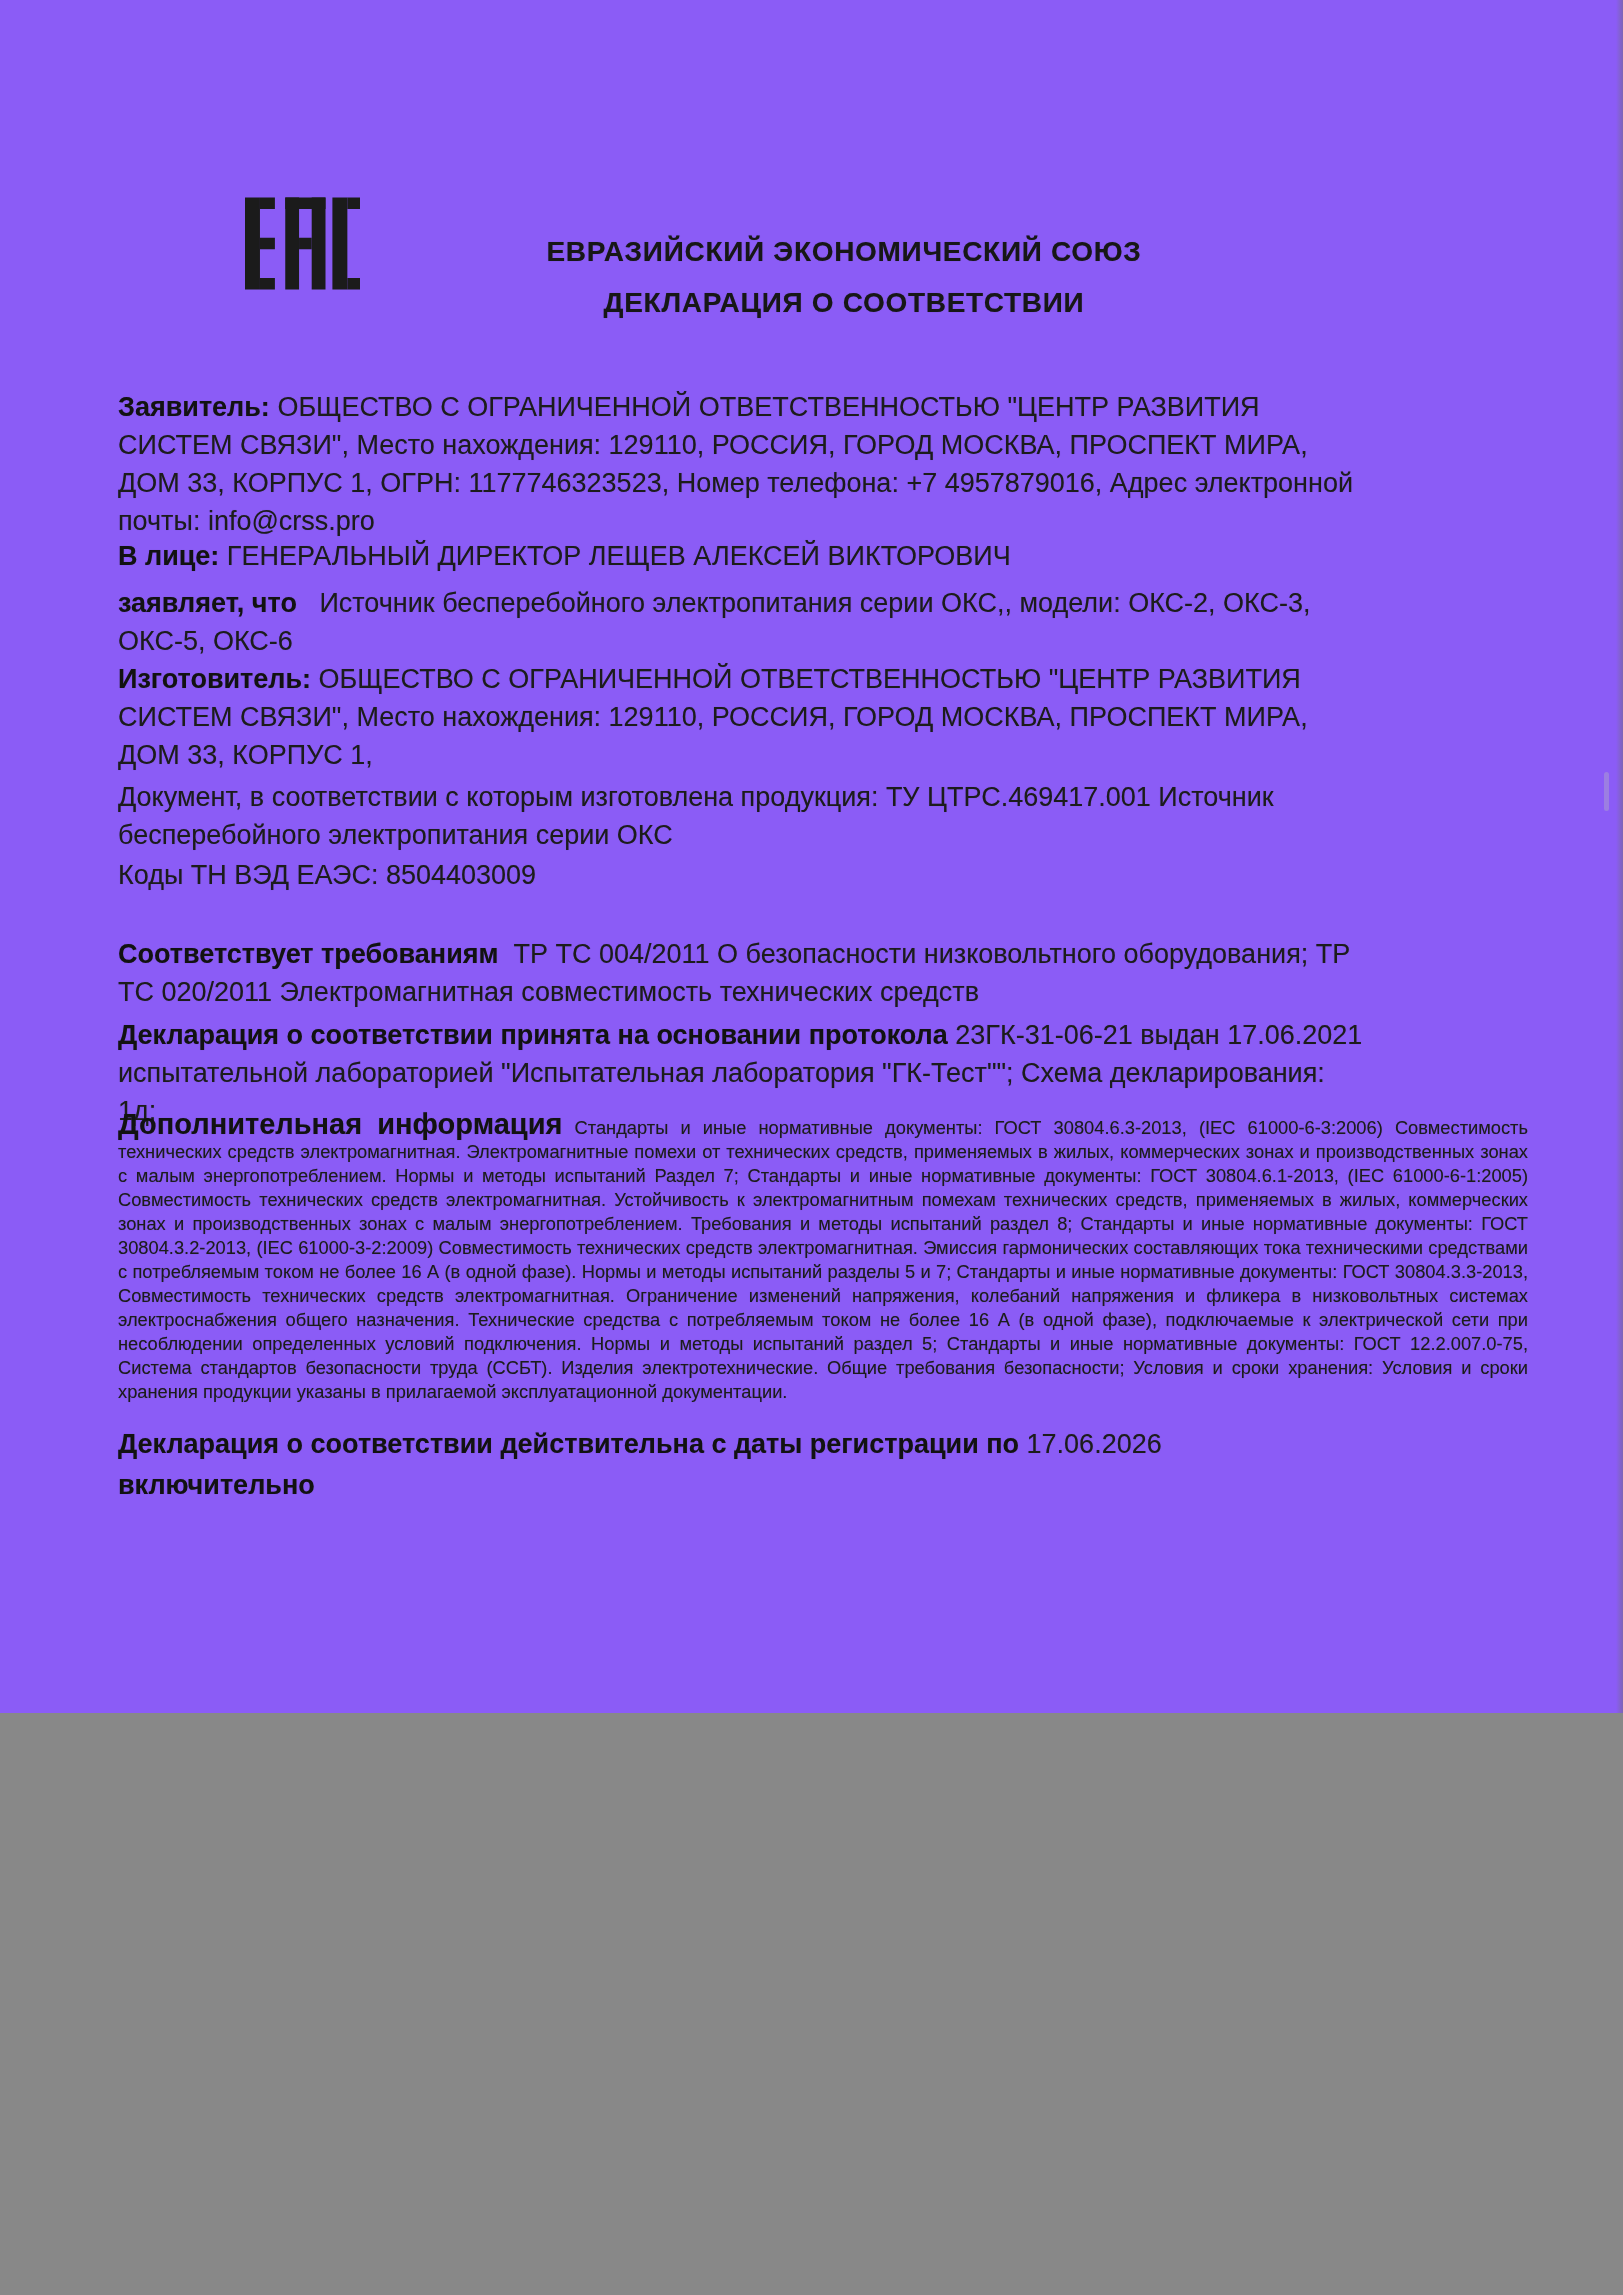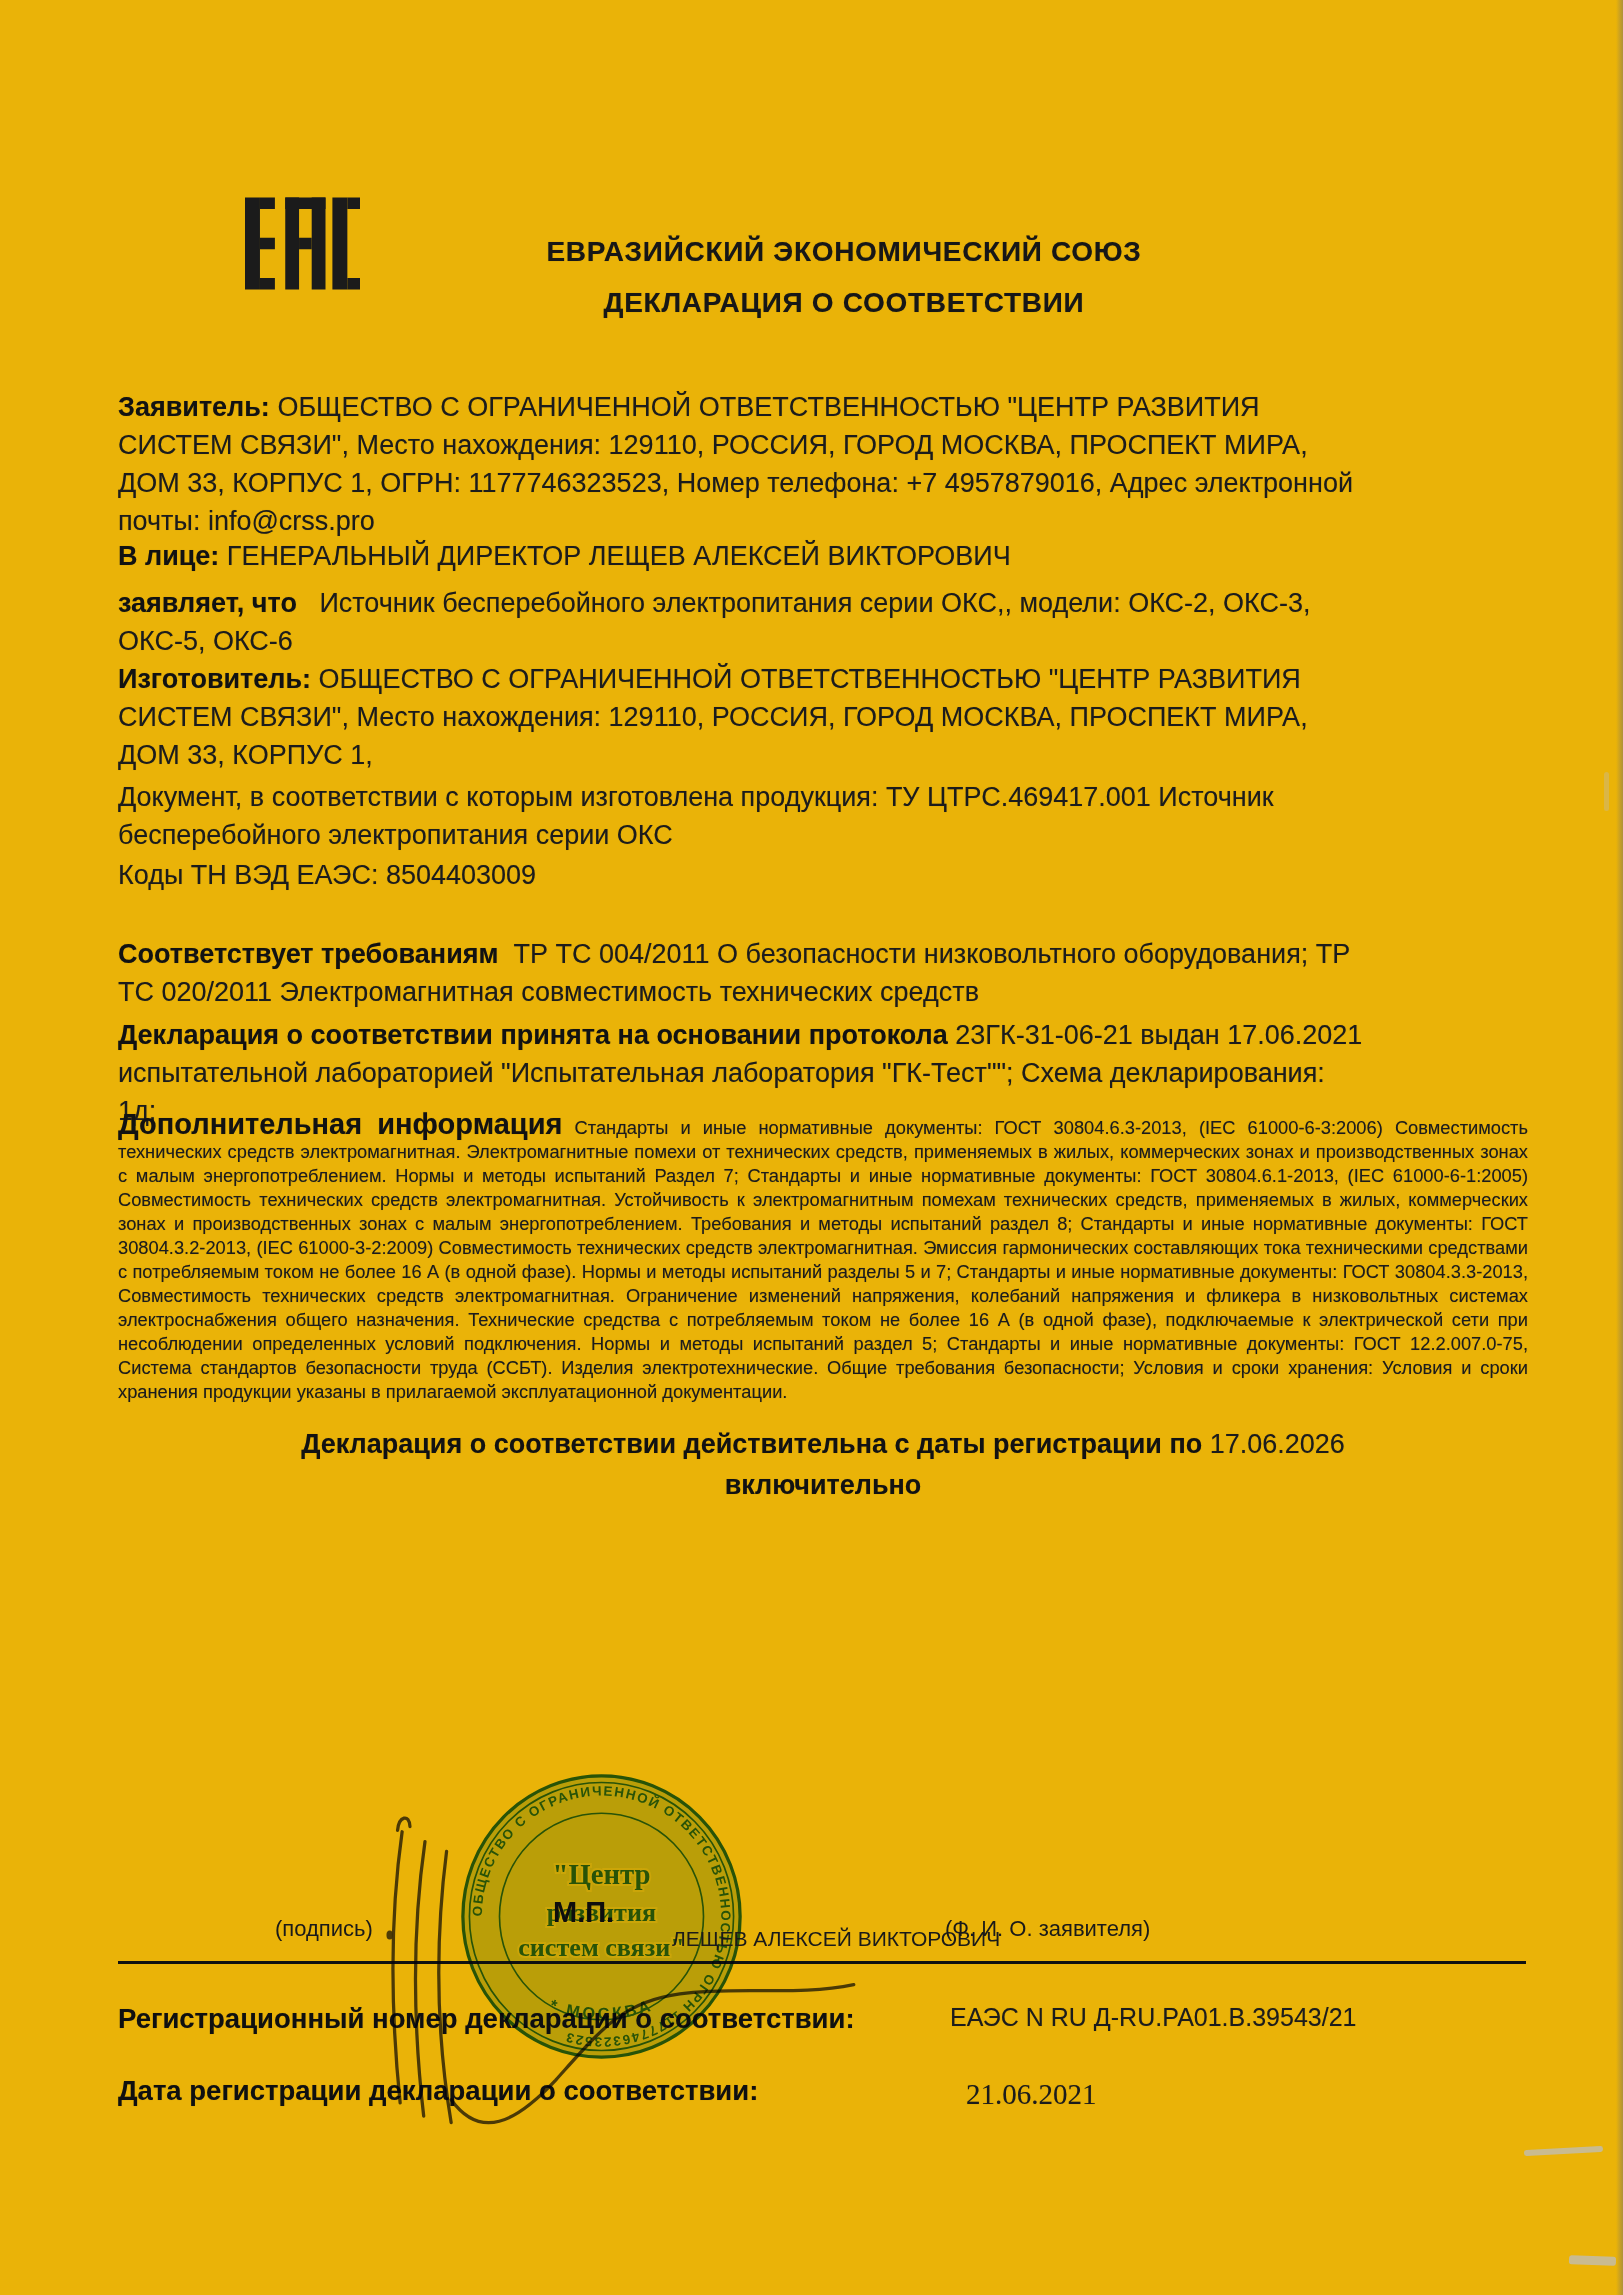--- a/index.html
+++ b/index.html
@@ -1,19 +1,19 @@
 <!DOCTYPE html>
 <html style="font-size:10.5px"><head>
 <meta charset="utf-8">
 <style>
   html,body{margin:0;padding:0;background:#888;}
   .page{
     position:relative;
-    width:1624px;height:2295px;
-    background:#eab308;
+    width:1624px;height:1713px;
+    background:#8b5cf6;
     font-family:"Liberation Sans", sans-serif;
     color:#1e1e1e;
     overflow:hidden;
   }
   
   .eac-logo{position:absolute;left:245px;top:192px;width:115px;height:103px;}
   .title-line{
     position:absolute;left:65px;width:1558px;
     text-align:center;font-weight:bold;font-size:28px;letter-spacing:0.7px;
     color:#171717;text-shadow:0 0 0.7px rgba(30,30,30,.45);
@@ -24,21 +24,21 @@
   .para{
     position:absolute;left:118px;width:1410px;
     font-size:27px;line-height:38px;
     white-space:pre-wrap;
     color:#1c1c1c;
     text-shadow:0 0 0.7px rgba(40,40,40,.4);
   }
   .para b{font-weight:bold;color:#121212;}
   .addl{white-space:normal;text-align:justify;font-size:18.3px;line-height:24px;}
   .addl-label{font-size:29px;font-weight:bold;color:#101010;}
-  .validity{line-height:41px;text-align:center;}
+  .validity{line-height:41px;}
   
   .sig-line{position:absolute;left:118px;top:1961px;width:1408px;height:2.6px;background:#111;}
   .mp-mark{position:absolute;left:553px;top:1896px;font-size:29px;font-weight:bold;color:#0e0e0e;z-index:6;}
   .fio-name{position:absolute;left:672px;top:1927px;font-size:21px;color:#1a1a1a;z-index:6;}
   .caption{position:absolute;top:1916px;font-size:22px;color:#1a1a1a;}
   .cap-sign{left:275px;}
   .cap-fio{left:945px;}
   .stamp{position:absolute;left:458px;top:1772px;width:287px;height:289px;mix-blend-mode:multiply;z-index:4;}
   .signature-ink{position:absolute;left:340px;top:1786px;width:536px;height:366px;mix-blend-mode:multiply;z-index:5;}
   

